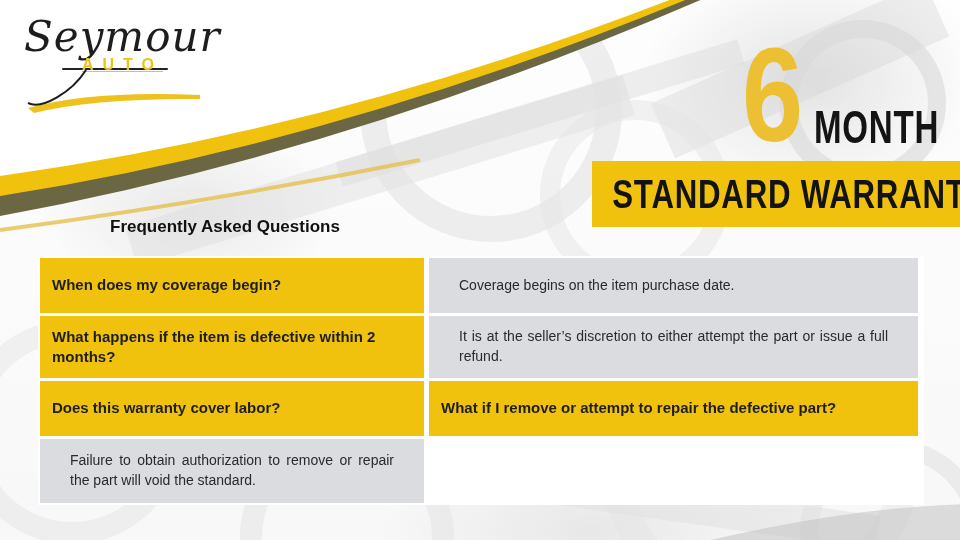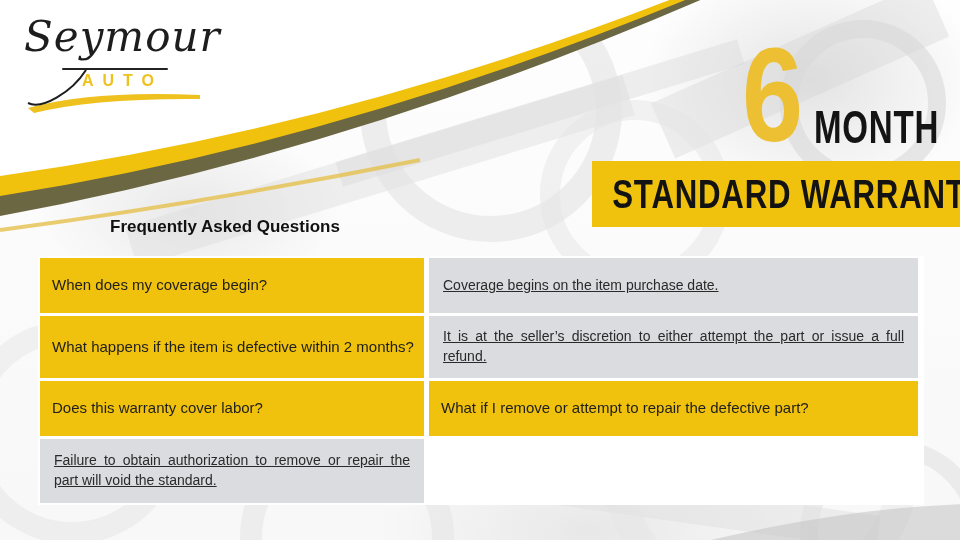--- a/index.html
+++ b/index.html
@@ -33,22 +33,22 @@
   .swoosh-top,.swoosh-bottom{position:absolute;inset:0;width:960px;height:540px;}
   
   .logo{position:absolute;left:24px;top:10px;width:200px;height:110px;}
   .logo-script{
     position:absolute;left:0;top:2px;
     font-family:"DejaVu Serif",serif;font-style:italic;font-size:42px;color:#1d1d1d;
     letter-spacing:1px;
   }
   .logo-underline{position:absolute;left:38px;top:58px;width:106px;height:2px;background:#222;border-radius:2px;}
   .logo-auto{
-    position:absolute;left:58px;top:62px;
-    font-size:16px;font-weight:bold;color:#EFC11E;letter-spacing:9px;
+    position:absolute;left:58px;top:46px;
+    font-size:16px;font-weight:bold;color:#EFC11E;letter-spacing:9px;text-decoration:underline;
   }
   .logo-swoosh{position:absolute;left:-2px;top:76px;overflow:visible;}
   
   .big-six{
     position:absolute;left:742px;top:28px;
     font-size:134px;line-height:1;font-weight:bold;color:#EDBF33;
     transform:scaleX(.82);transform-origin:left top;
   }
   .month{
     position:absolute;left:814px;top:104px;
@@ -70,28 +70,28 @@
   }
   .faq-table{
     position:absolute;left:38px;top:256px;width:882px;
     background:#ffffff;padding:2px;
     display:grid;grid-template-columns:384px 489px;
     grid-template-rows:55px 62px 55px 64px;
     column-gap:5px;row-gap:3px;
   }
   .cell{display:flex;align-items:center;}
   .q{
-    background:#F0C20E;color:#1e1e1e;font-weight:normal;font-size:15px;
+    background:#F0C20E;color:#1e1e1e;font-weight:bold;font-size:15px;
     padding:0 8px 0 12px;line-height:1.35;
   }
   .a{
     background:#DBDCE0;color:#2a2a2a;font-size:14px;
     padding:0 14px;line-height:1.4;
   }
-  .a p{margin:0;text-align:justify;width:100%;text-decoration:underline;}
+  .a p{margin:16px;text-align:justify;width:100%;}
 </style>
 </head>
 <body>
 
 <div class="stage">
 
   <div class="bg">
     <div class="blob g1"></div>
     <div class="blob g2"></div>
     <div class="blob g3"></div>

